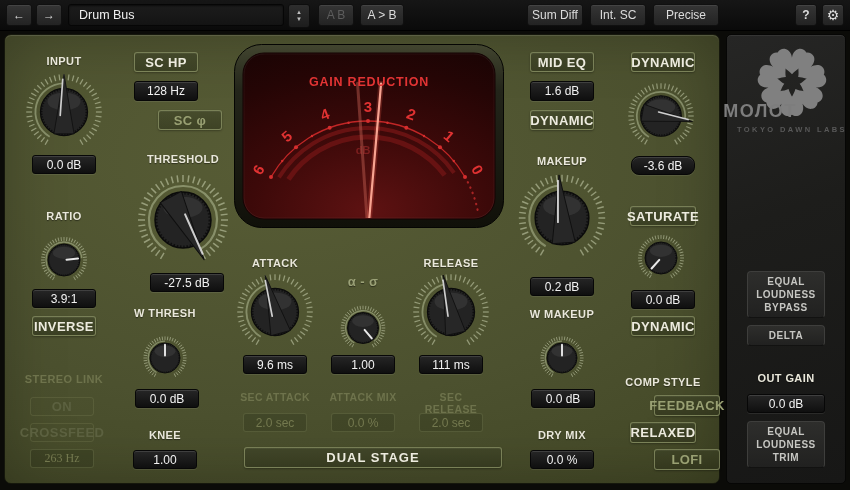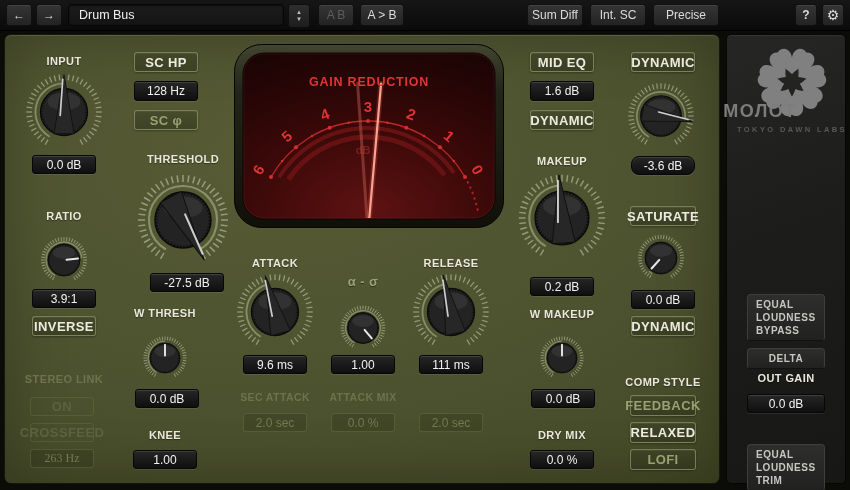--- a/index.html
+++ b/index.html
@@ -40,30 +40,30 @@
        border:1px solid #070707;border-radius:3px;color:#f2f2f2;
        font:12px "Liberation Sans",sans-serif;display:flex;align-items:center;justify-content:center;
        box-shadow:0 1px 0 rgba(255,255,255,.08), inset 0 1px 0 rgba(255,255,255,.12);cursor:ew-resize;}
   .val.dim{background:rgba(16,18,7,.15);border:1px solid rgba(130,136,92,.32);color:#74794f;
        box-shadow:none;}
   .tgl{position:absolute;box-sizing:border-box;border:1px solid rgba(172,180,130,.55);border-radius:3px;
        background:linear-gradient(rgba(60,65,38,.55),rgba(44,48,26,.55));
        color:#edebdf;font-weight:bold;font-size:13px;letter-spacing:.4px;
        display:flex;align-items:center;justify-content:center;text-align:center;cursor:pointer;
        box-shadow:0 1px 2px rgba(0,0,0,.3), inset 0 1px 0 rgba(255,255,255,.05);}
-  .tgl.off{color:#99a073;}
+  .tgl.off{color:#99a073;margin-left:24px;}
   .tgl.disabled{color:#5c6140;border-color:rgba(140,147,100,.22);background:transparent;box-shadow:none;}
   .knob{position:absolute;cursor:grab;}
   .knob svg{display:block;width:100%;height:100%;}
   
   .rp-btn{position:absolute;box-sizing:border-box;border-radius:4px;
         background:linear-gradient(#2e2e2c,#212120);
         border:1px solid #3e3e3c;border-bottom-color:#121211;
         color:#c6c6c2;font-weight:bold;font-size:10px;line-height:13px;letter-spacing:.5px;
-        display:flex;align-items:center;justify-content:center;text-align:left;cursor:pointer;padding:8px;margin-top:23px;}
+        display:flex;align-items:center;justify-content:center;text-align:center;cursor:pointer;padding:8px;}
   #brand-name{position:absolute;left:704px;top:101px;width:112px;text-align:center;
         font-weight:bold;font-size:18px;letter-spacing:1.5px;color:#7d7d7d;}
   #brand-tag{position:absolute;left:729px;top:125px;width:126px;text-align:center;
         font-size:7.5px;letter-spacing:2.4px;color:#585858;font-weight:bold;}
   #meter{position:absolute;left:234px;top:44px;width:270px;height:184px;}
 </style>
 </head>
 <body>
 
 <div id="app">
@@ -547,22 +547,24 @@
       <path d="M48.5,11 L45.5,54" stroke="#ececec" stroke-width="2" stroke-linecap="round" opacity="0.85"></path>
         </g>
       </svg>
     </div>
   <div class="val" style="left:419px;top:355px;width:64px;height:19px;">111 ms</div>
 
   <div class="lbl dim" style="left:240px;top:391px;width:70px;font-size:10.5px;">SEC ATTACK</div>
   <div class="val dim" style="left:243px;top:413px;width:64px;height:19px;">2.0 sec</div>
   <div class="lbl dim" style="left:328px;top:391px;width:70px;font-size:10.5px;">ATTACK MIX</div>
   <div class="val dim" style="left:331px;top:413px;width:64px;height:19px;">0.0 %</div>
+  <div class="lbl dim" style="left:413px;top:391px;width:76px;font-size:10.5px;">SEC RELEASE</div>
   <div class="val dim" style="left:419px;top:413px;width:64px;height:19px;">2.0 sec</div>
 
+  <div class="tgl" style="left:244px;top:447px;width:258px;height:21px;letter-spacing:1px;">DUAL STAGE</div>
 
   <div class="tgl" style="left:530px;top:52px;width:64px;height:20px;">MID EQ</div>
   <div class="val" style="left:530px;top:81px;width:64px;height:20px;">1.6 dB</div>
   <div class="tgl" style="left:530px;top:110px;width:64px;height:20px;">DYNAMIC</div>
 
   <div class="lbl" style="left:530px;top:155px;width:64px;">MAKEUP</div>
   <div class="knob" style="left:514px;top:170px;width:96px;height:96px;">
       <svg viewBox="0 0 100 100">
         <line x1="50" y1="12" x2="50" y2="5" transform="rotate(-150 50 50)" stroke="rgba(218,225,192,0.5)" stroke-width="1.5"></line>
         <line x1="50" y1="12" x2="50" y2="5" transform="rotate(-142.5 50 50)" stroke="rgba(218,225,192,0.5)" stroke-width="1.5"></line>

